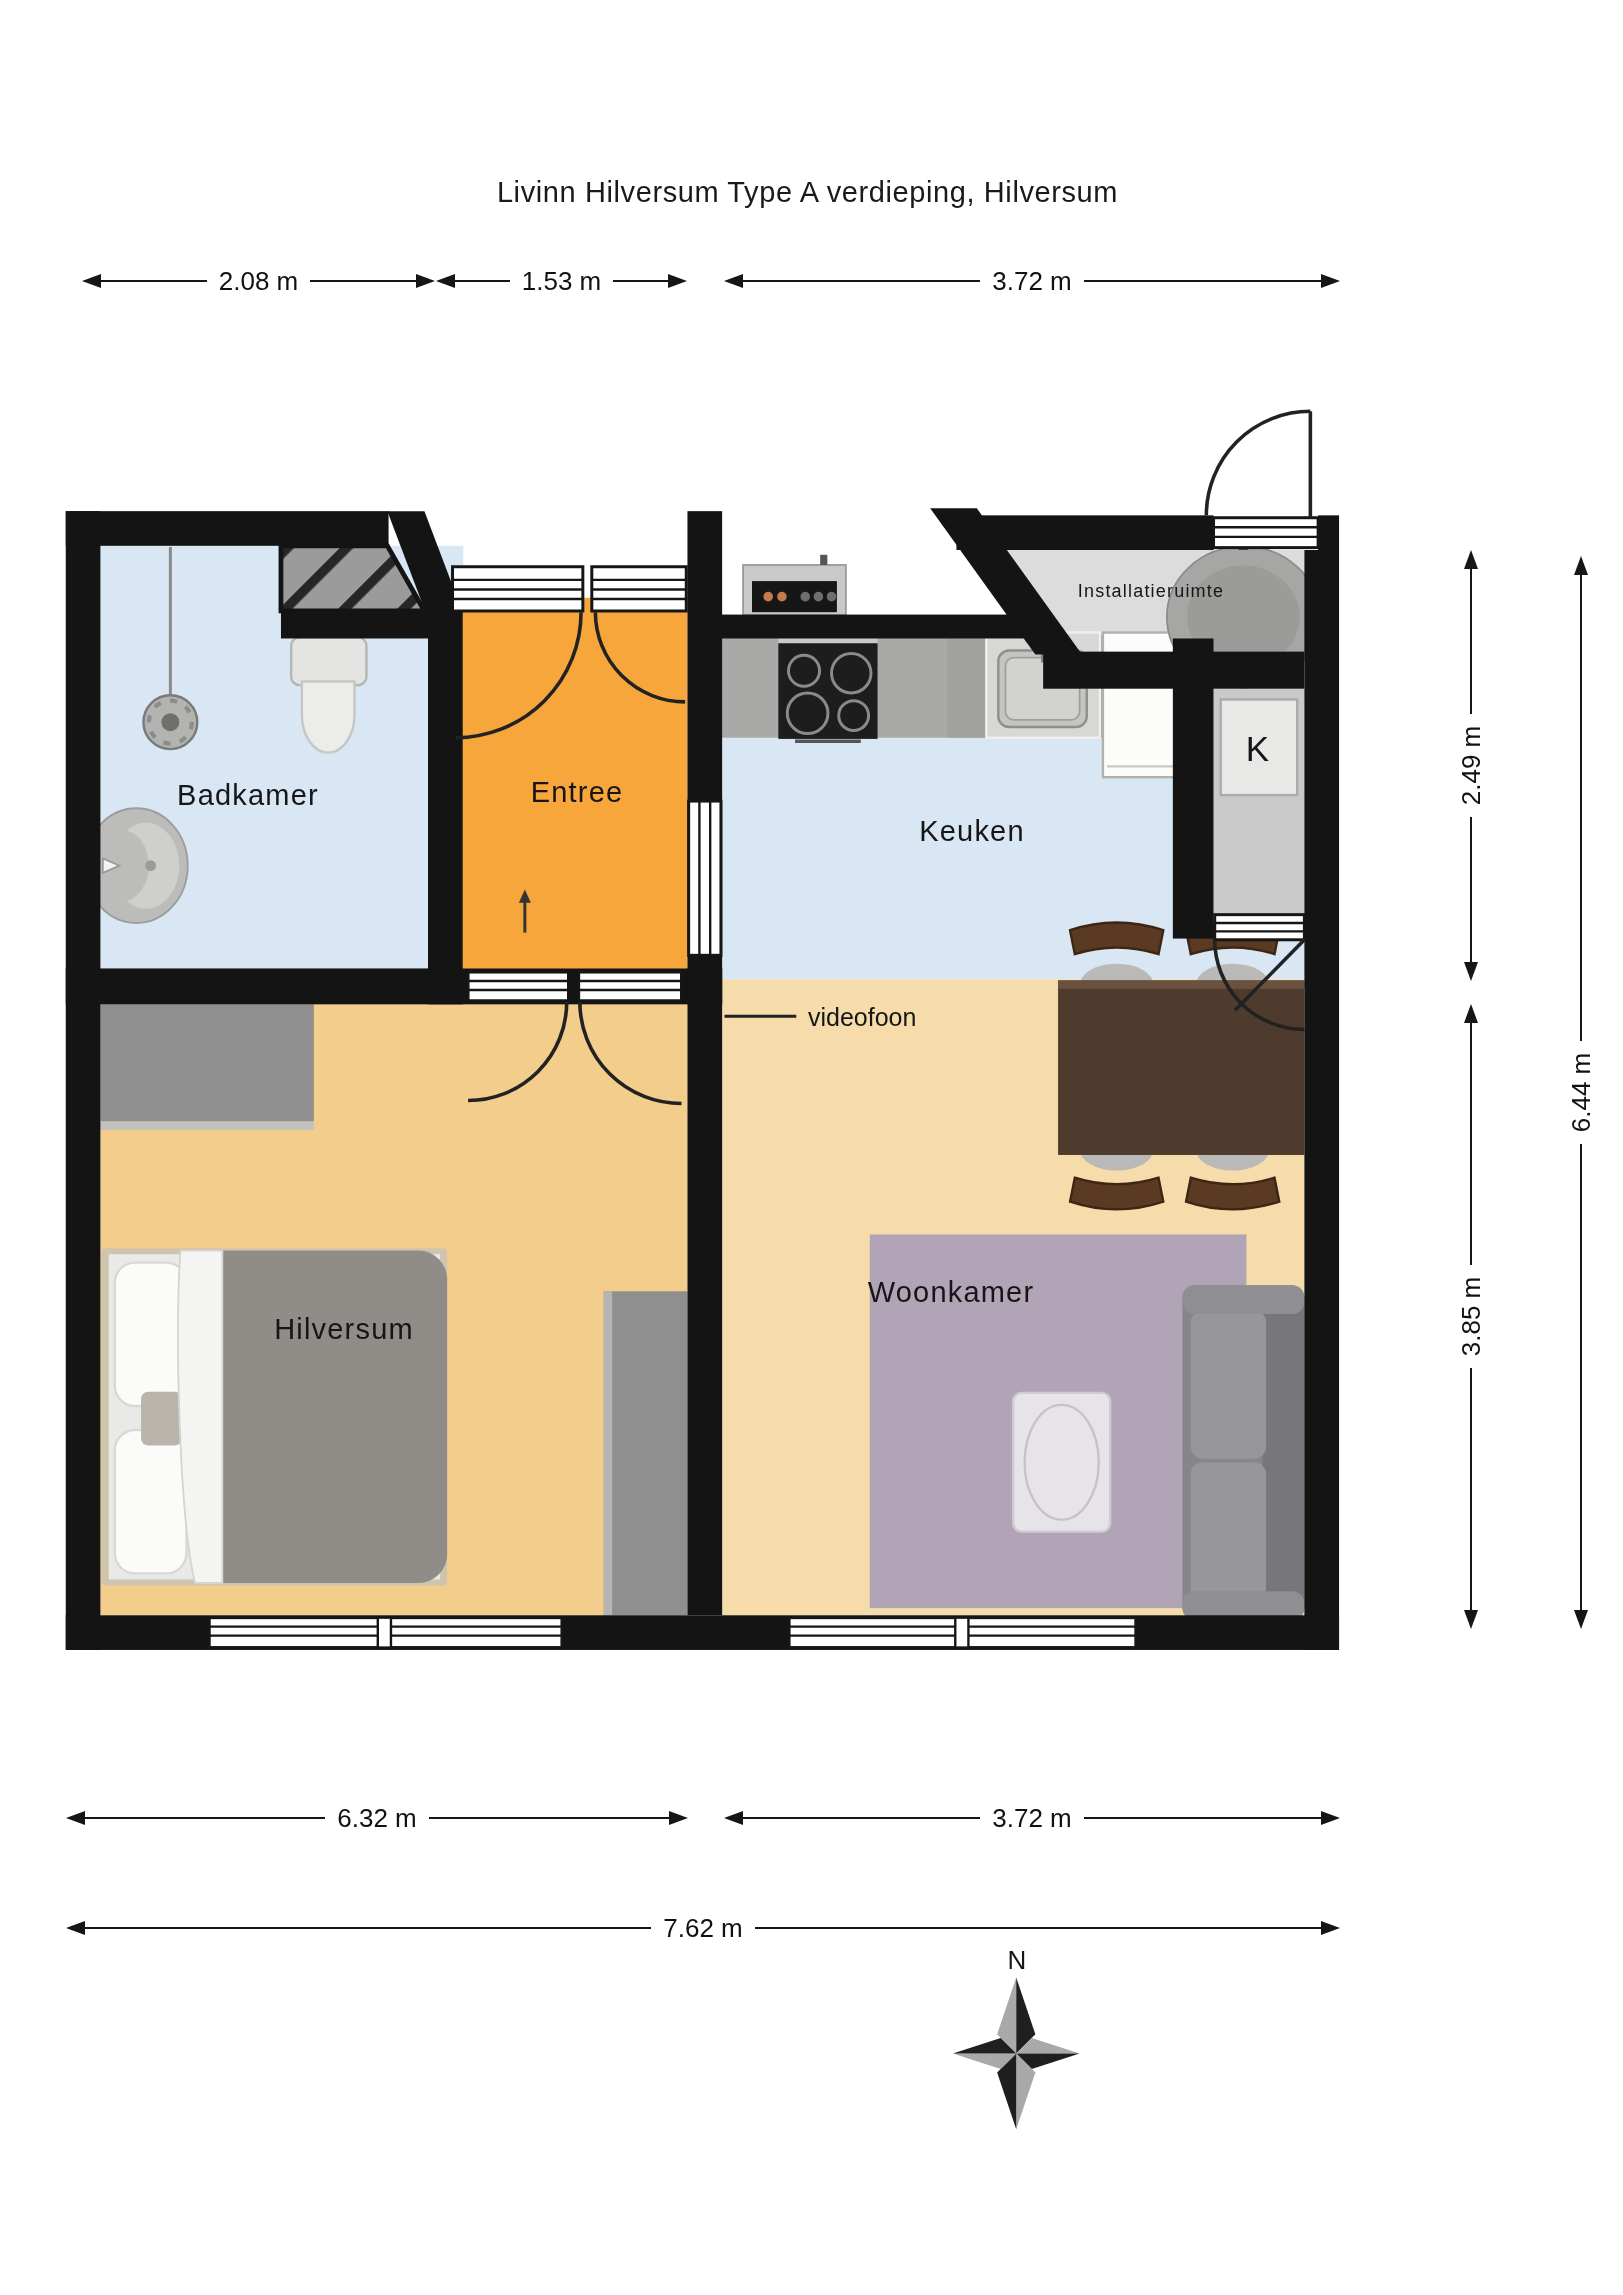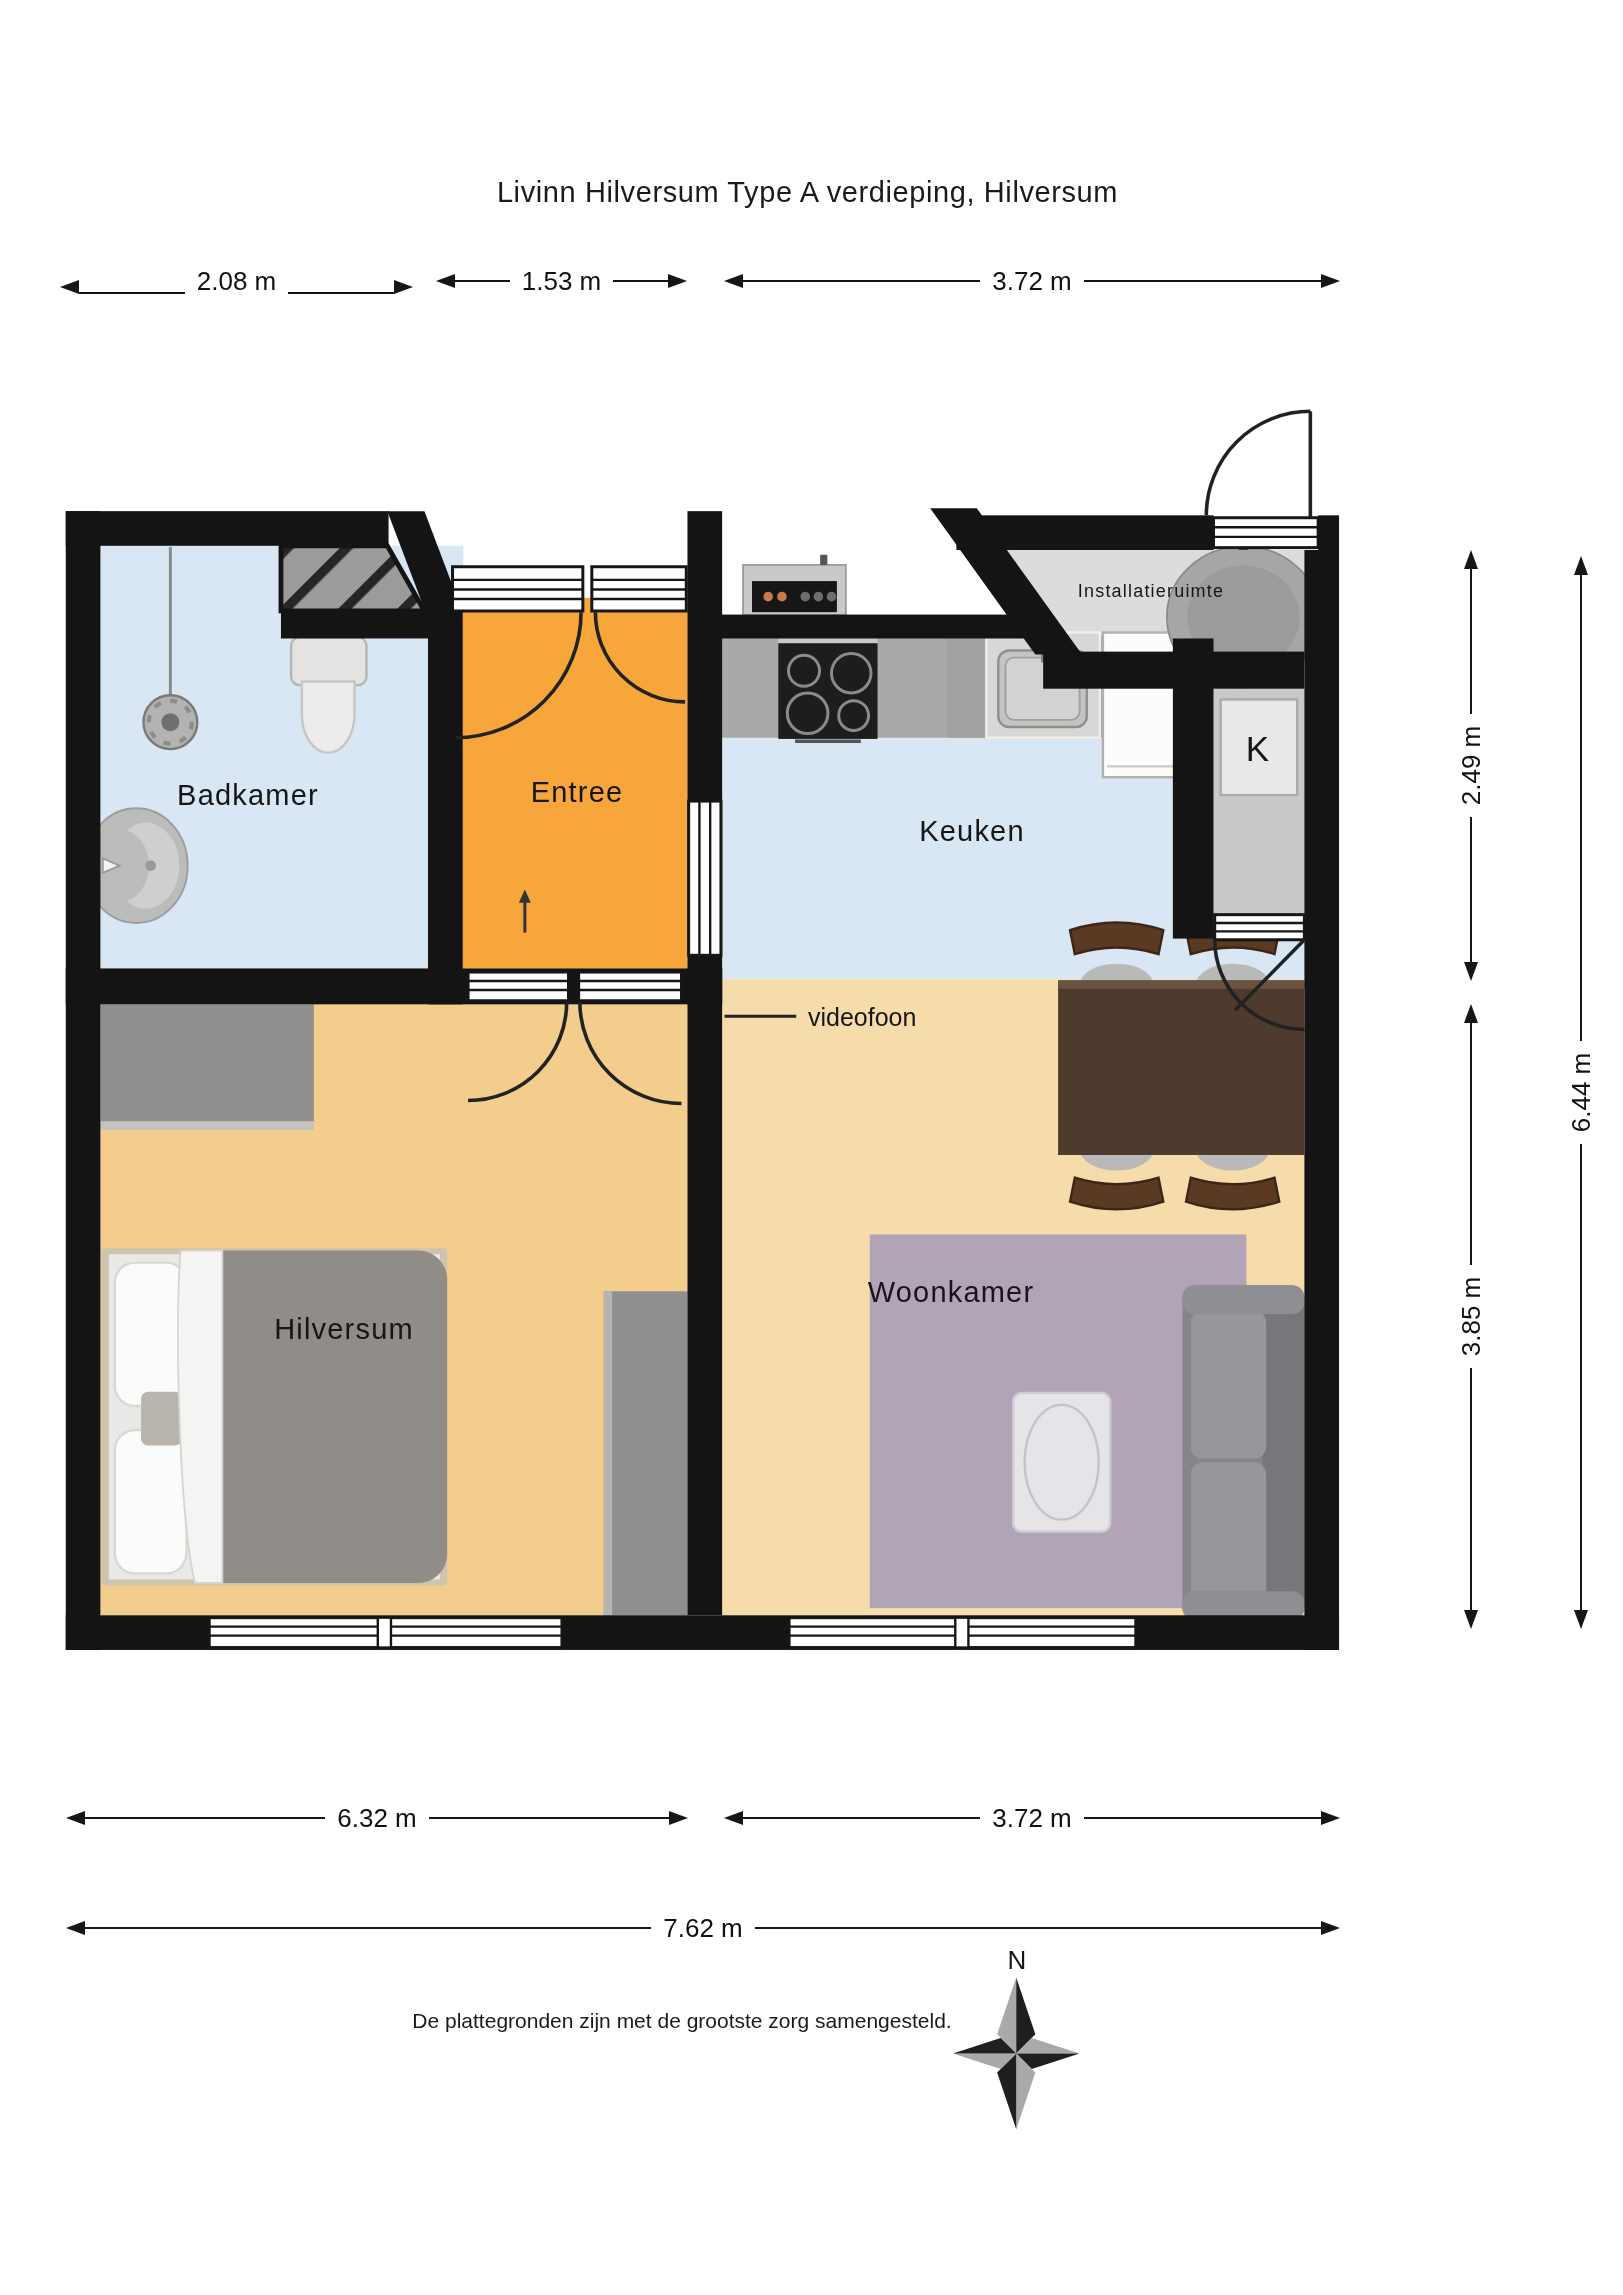--- a/index.html
+++ b/index.html
@@ -245,21 +245,21 @@
     <polygon points="1806,3435 1700,3435 1726,3461" fill="#1f1f1f"></polygon>
     <polygon points="1700,3562 1700,3435 1732,3467" fill="#a9a9a9"></polygon>
     <polygon points="1700,3562 1700,3435 1668,3467" fill="#1f1f1f"></polygon>
     <polygon points="1594,3435 1700,3435 1674,3461" fill="#a9a9a9"></polygon>
     <polygon points="1594,3435 1700,3435 1674,3409" fill="#1f1f1f"></polygon>
   </g>
 </svg>
 
 <div class="title">Livinn Hilversum Type A verdieping, Hilversum</div>
 
-<div class="dim" style="left:60px;top:268px;width:353px;align-items:flex-end;">
+<div class="dim" style="left:82px;top:268px;width:353px;">
   <span class="head hl"></span>
   <span class="line"></span>
   <span class="label">2.08 m</span>
   <span class="line"></span>
   <span class="head hr"></span>
 </div>
 <div class="dim" style="left:436px;top:268px;width:251px;">
   <span class="head hl"></span>
   <span class="line"></span>
   <span class="label">1.53 m</span>
@@ -324,15 +324,14 @@
 <div class="room-label small" style="left:1151px;top:591px;">Installatieruimte</div>
 <div class="room-label kast" style="left:1258px;top:749px;">K</div>
 <div class="room-label" style="left:344px;top:1329px;">Hilversum</div>
 <div class="room-label" style="left:951px;top:1292px;">Woonkamer</div>
 
 <div class="note-label" style="left:808px;top:1017px;">videofoon</div>
 
 <div class="compass-n" style="left:1017px;top:1960px;">N</div>
 
 <div class="disclaimer">
-  <div>De plattegronden zijn met de grootste zorg samengesteld.</div>
 </div>
 
 
 </body></html>

